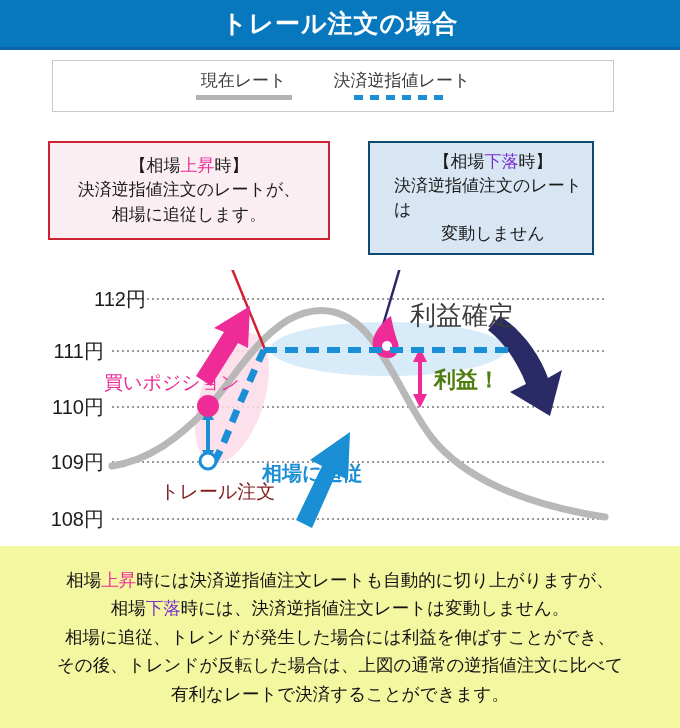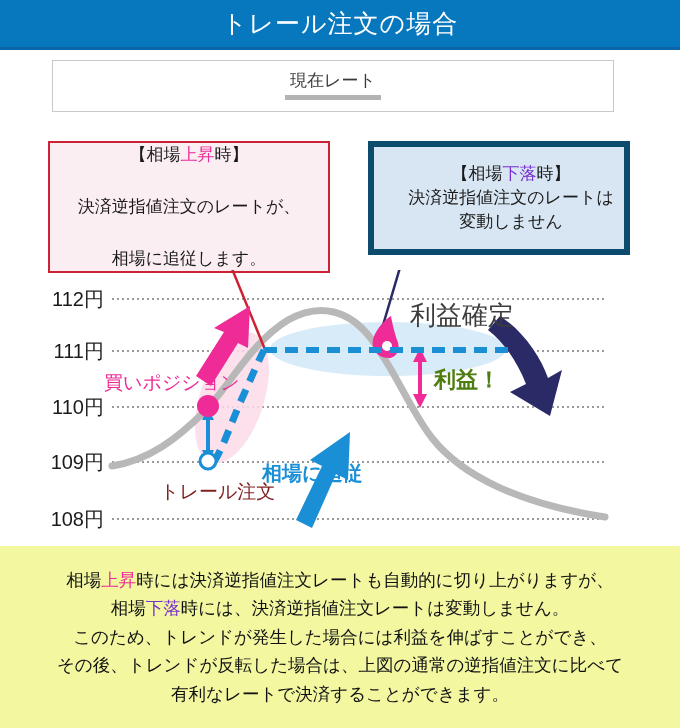--- a/index.html
+++ b/index.html
@@ -10,21 +10,21 @@
     position:relative;overflow:hidden;
   }
 
   
   .header{
     position:absolute;left:0;top:0;width:680px;height:47px;
     background:#0878be;
     display:flex;align-items:center;justify-content:center;
   }
   .header-title{
-    color:#ffffff;font-size:25px;font-weight:normal;letter-spacing:1px;
+    color:#ffffff;font-size:25px;font-weight:bold;letter-spacing:1px;
   }
   .header-rule{
     position:absolute;left:0;top:47px;width:680px;height:3px;background:#0a66a8;
   }
 
   
   .legend-box{
     position:absolute;left:52px;top:60px;width:560px;height:50px;
     border:1px solid #c8c8c8;background:#fff;
     display:flex;align-items:center;justify-content:center;gap:42px;
@@ -37,26 +37,26 @@
     background:repeating-linear-gradient(to right,#1a8fd6 0 9px,transparent 9px 16px);
   }
 
   
   .callout{
     position:absolute;box-sizing:border-box;
     display:flex;flex-direction:column;align-items:center;justify-content:center;
     font-size:17px;line-height:1.42;
   }
   .callout-left{
-    left:48px;top:141px;width:282px;height:132px;
-    border:2px solid #cc2233;background:#fbeef3;color:#1a1a1a;justify-content:space-between;
+    left:48px;top:141px;width:282px;height:99px;
+    border:2px solid #cc2233;background:#fbeef3;color:#1a1a1a;
   }
   .callout-right{
-    left:368px;top:141px;width:262px;height:114px;
-    border:6px solid #0c4a6e;background:#d7e6f2;color:#1a1a1a;padding-left:24px;
+    left:368px;top:141px;width:226px;height:114px;
+    border:2px solid #0c4a6e;background:#d7e6f2;color:#1a1a1a;padding-left:24px;
   }
   .hl-up{color:#ee2b96;}
   .hl-down{color:#7b2fd0;}
 
   
   .chart{position:absolute;left:0;top:270px;width:680px;height:270px;}
   .axis-label{
     position:absolute;right:0;font-size:20px;color:#1a1a1a;
     width:104px;text-align:right;transform:translateY(-50%);
   }
@@ -102,20 +102,24 @@
 <div class="header">
   <div class="header-title">トレール注文の場合</div>
 </div>
 <div class="header-rule"></div>
 
 <div class="legend-box">
   <div class="legend-item">
     <div class="legend-label">現在レート</div>
     <div class="legend-swatch solid"></div>
   </div>
+  <div class="legend-item">
+    <div class="legend-label">決済逆指値レート</div>
+    <div class="legend-swatch dashed"></div>
+  </div>
 </div>
 
 <div class="callout callout-left">
   <div>
     <span>【相場</span><span class="hl-up">上昇</span><span>時】</span>
   </div>
   <div>決済逆指値注文のレートが、</div>
   <div>相場に追従します。</div>
 </div>
 
@@ -128,21 +132,21 @@
 </div>
 
 <div class="chart">
 
   <div class="gridline" style="top:28px;"></div>
   <div class="gridline" style="top:80px;"></div>
   <div class="gridline" style="top:136px;"></div>
   <div class="gridline" style="top:191px;"></div>
   <div class="gridline" style="top:248px;"></div>
 
-  <div class="axis-label" style="top:29px;left:0;">112円</div>
+  <div class="axis-label" style="top:29px;left:0;padding-left:42px;">112円</div>
   <div class="axis-label" style="top:81px;left:0;">111円</div>
   <div class="axis-label" style="top:137px;left:0;">110円</div>
   <div class="axis-label" style="top:192px;left:0;">109円</div>
   <div class="axis-label" style="top:249px;left:0;">108円</div>
 
   <svg width="680" height="270" style="position:absolute;left:0;top:0;">
 
     <ellipse cx="232" cy="128" rx="32" ry="68" fill="#fbdcea" opacity="0.85" transform="rotate(18 232 128)"></ellipse>
     <ellipse cx="388" cy="79" rx="118" ry="27" fill="#d6eaf8" opacity="0.95"></ellipse>
 
@@ -194,16 +198,16 @@
   <div class="lbl lbl-profit" style="left:434px;top:95px;">利益！</div>
 </div>
 
 <div class="bottom">
   <div class="bottom-line">
     <span>相場</span><span class="hl-up">上昇</span><span>時には決済逆指値注文レートも自動的に切り上がりますが、</span>
   </div>
   <div class="bottom-line">
     <span>相場</span><span class="hl-down">下落</span><span>時には、決済逆指値注文レートは変動しません。</span>
   </div>
-  <div class="bottom-line">このため、トレンドが発生した場合には利益を伸ばすことができ、</div>
+  <div class="bottom-line">相場に追従、トレンドが発生した場合には利益を伸ばすことができ、</div>
   <div class="bottom-line">その後、トレンドが反転した場合は、上図の通常の逆指値注文に比べて</div>
   <div class="bottom-line">有利なレートで決済することができます。</div>
 </div>
 
 </body></html>

